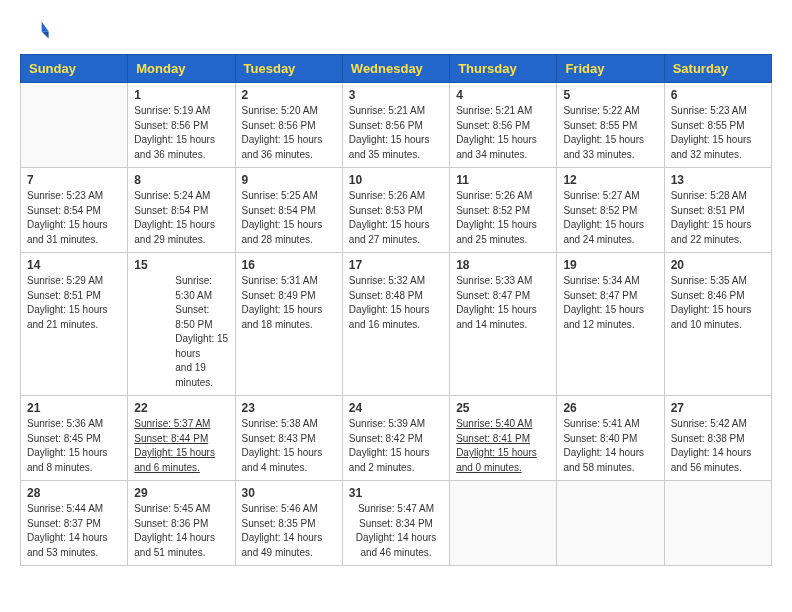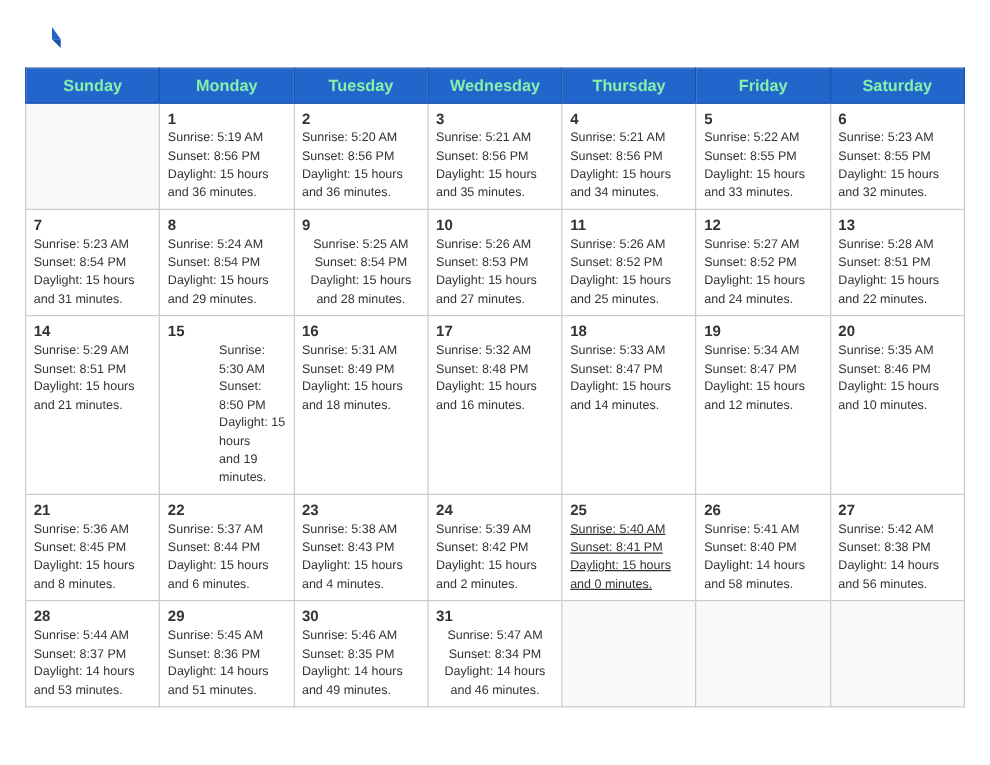--- a/index.html
+++ b/index.html
@@ -50,25 +50,25 @@
       color: #555;
       margin-top: 2px;
     }
     .calendar {
       width: 100%;
       border-collapse: collapse;
       border: 1px solid #ccc;
     }
     .calendar th {
       background-color: #2266cc;
-      color: #86efac;
+      color: #fde047;
       font-size: 13px;
       font-weight: bold;
       padding: 6px 8px;
-      text-align: center;
+      text-align: left;
       border: 1px solid #1a55aa;
     }
     .calendar td {
       vertical-align: top;
       border: 1px solid #ccc;
       padding: 5px 6px;
       font-size: 10.5px;
       color: #333;
       width: calc(100% / 7);
       min-height: 80px;
@@ -178,21 +178,21 @@
         </td>
         <td>
           <span class="day-number">8</span>
           <div class="day-info" style="white-space: pre-line;">Sunrise: 5:24 AM
 Sunset: 8:54 PM
 Daylight: 15 hours
 and 29 minutes.</div>
         </td>
         <td>
           <span class="day-number">9</span>
-          <div class="day-info" style="white-space: pre-line; text-align: center;">Sunrise: 5:25 AM
+          <div class="day-info" style="white-space: pre-line;">Sunrise: 5:25 AM
 Sunset: 8:54 PM
 Daylight: 15 hours
 and 28 minutes.</div>
         </td>
         <td>
           <span class="day-number">10</span>
           <div class="day-info" style="white-space: pre-line;">Sunrise: 5:26 AM
 Sunset: 8:53 PM
 Daylight: 15 hours
 and 27 minutes.</div>
@@ -273,21 +273,21 @@
       <tr>
         <td>
           <span class="day-number">21</span>
           <div class="day-info" style="white-space: pre-line;">Sunrise: 5:36 AM
 Sunset: 8:45 PM
 Daylight: 15 hours
 and 8 minutes.</div>
         </td>
         <td>
           <span class="day-number">22</span>
-          <div class="day-info" style="white-space: pre-line;">Sunrise: 5:37 AM
+          <div class="day-info" style="white-space: pre-line; text-decoration: underline;">Sunrise: 5:37 AM
 Sunset: 8:44 PM
 Daylight: 15 hours
 and 6 minutes.</div>
         </td>
         <td>
           <span class="day-number">23</span>
           <div class="day-info" style="white-space: pre-line;">Sunrise: 5:38 AM
 Sunset: 8:43 PM
 Daylight: 15 hours
 and 4 minutes.</div>

